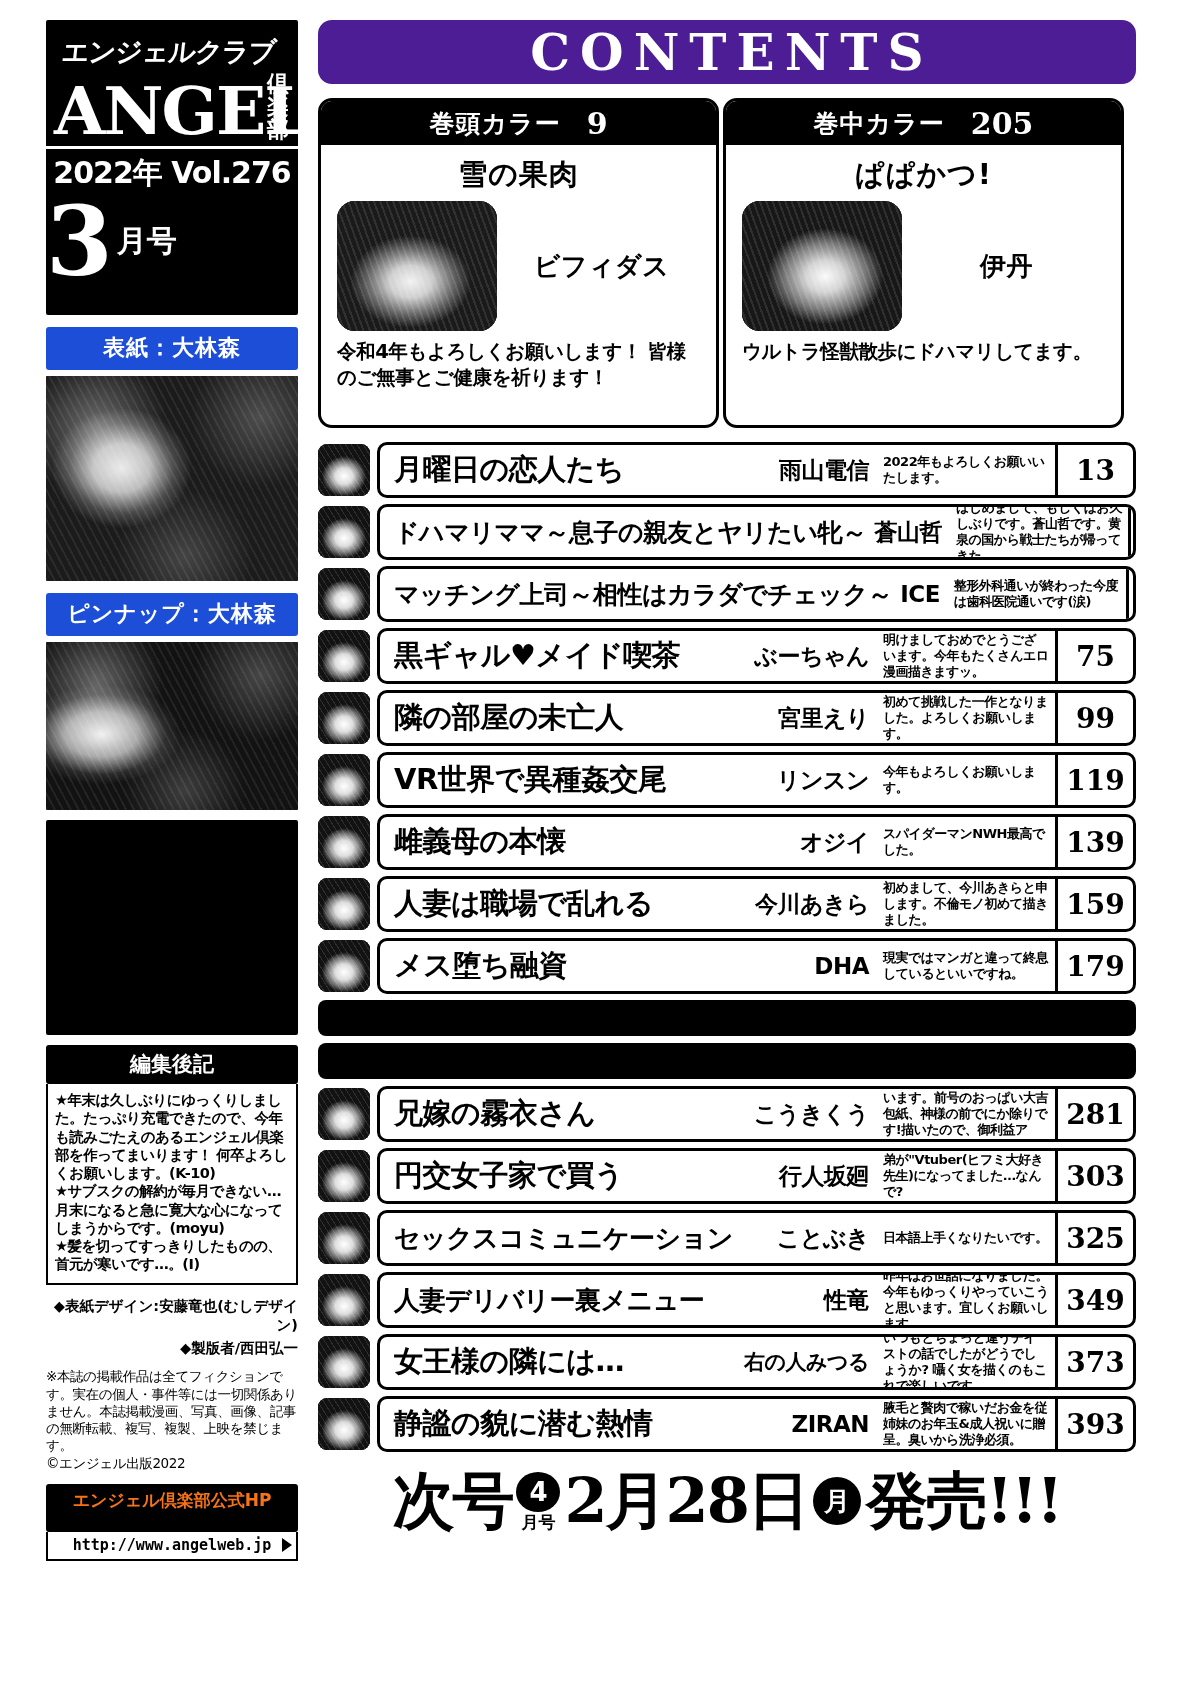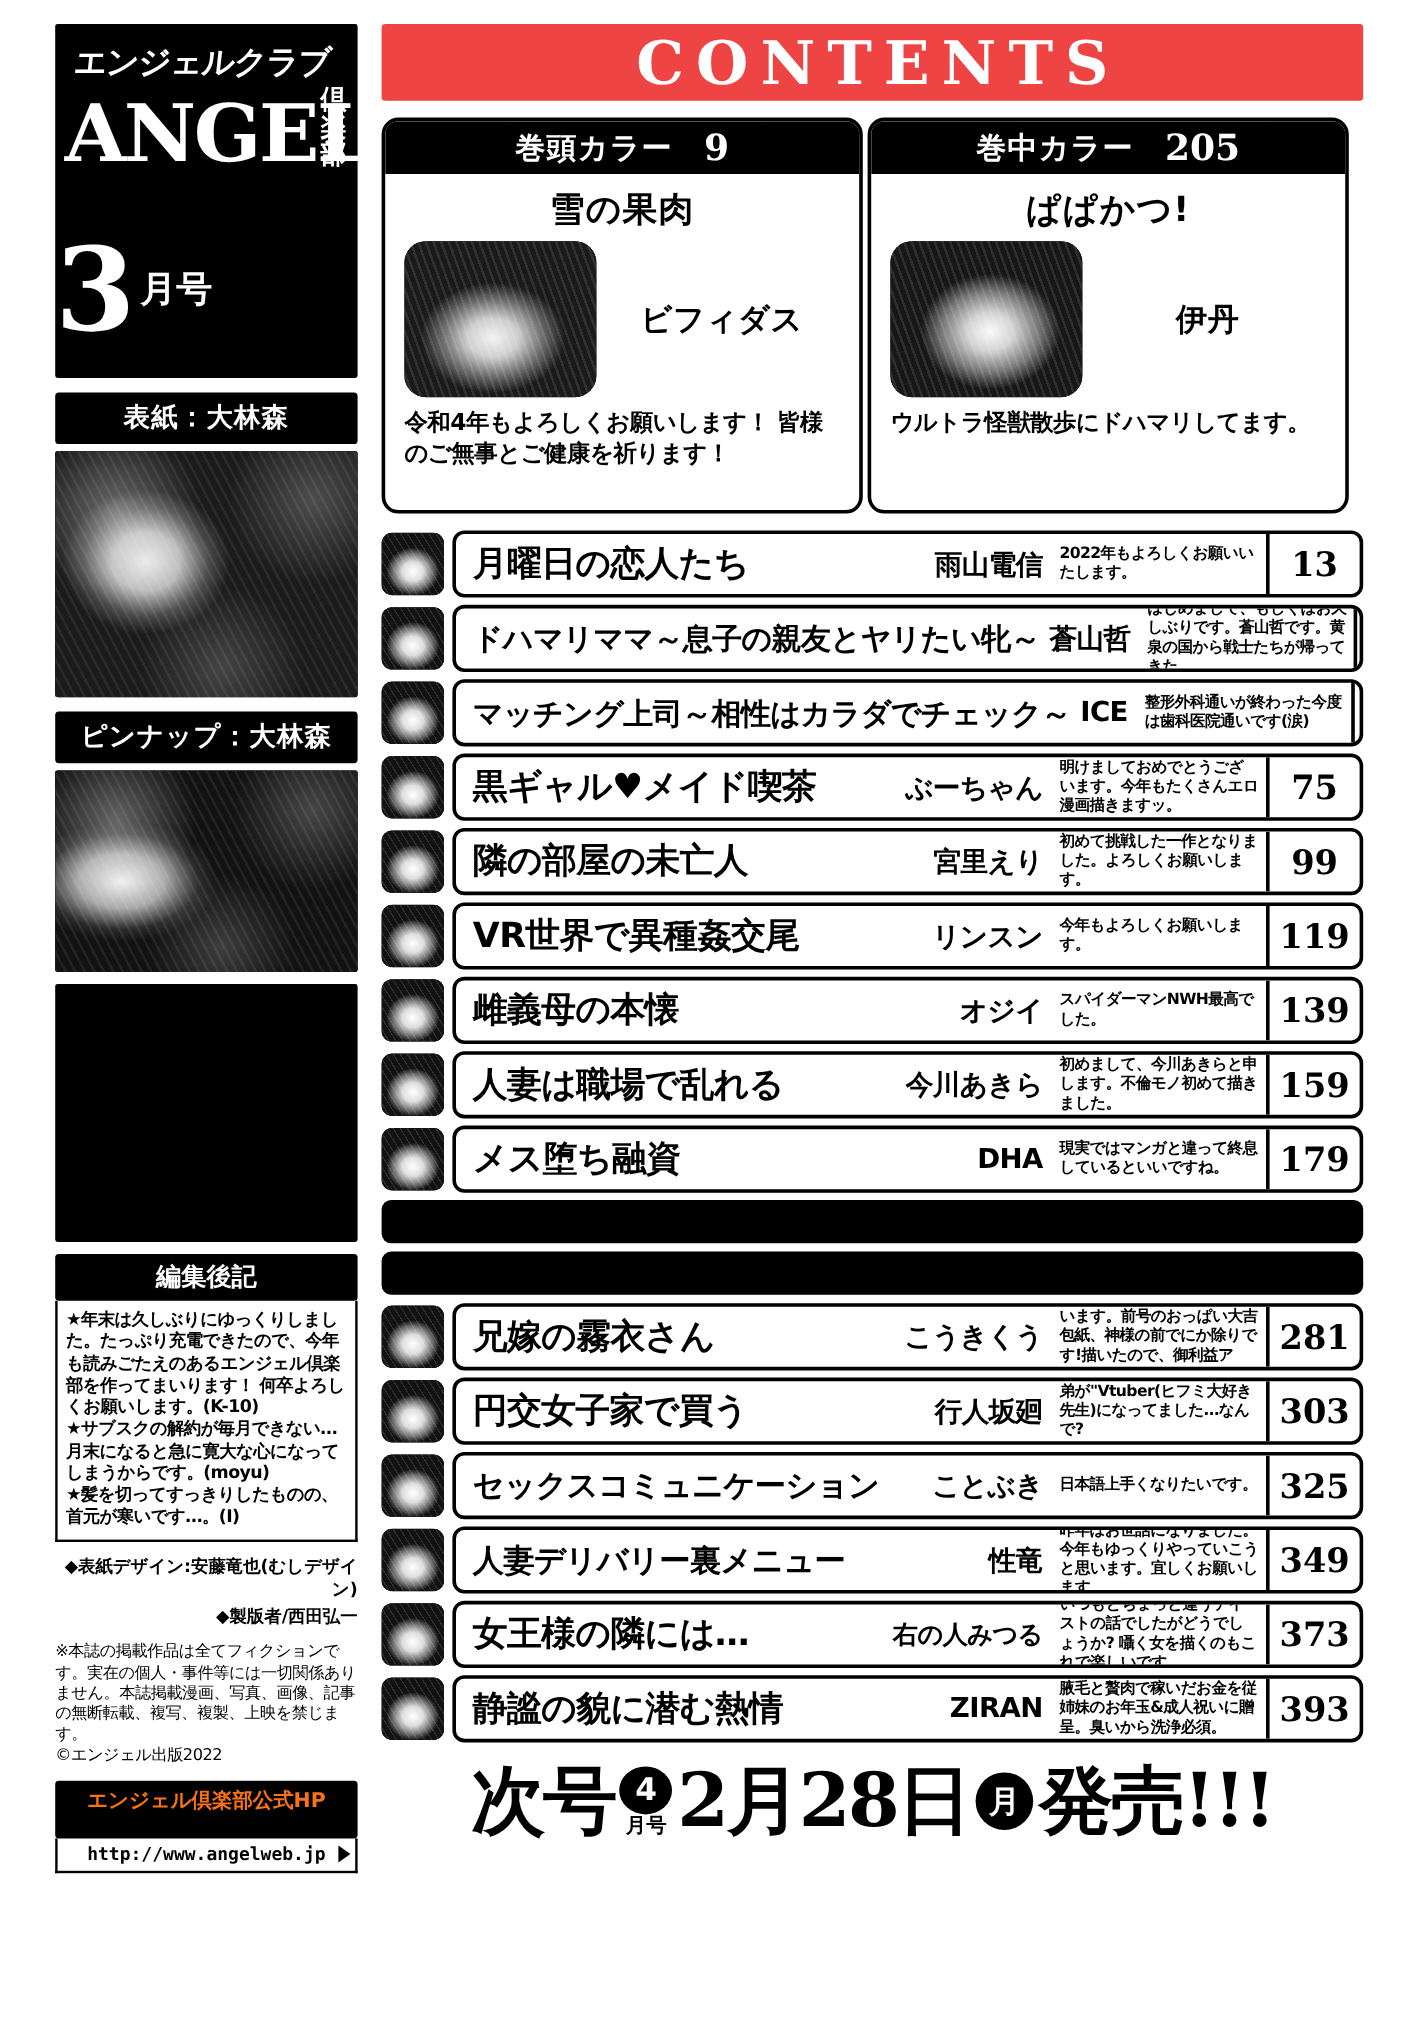--- a/index.html
+++ b/index.html
@@ -48,21 +48,21 @@
   .logo-month .num {
     font-size:96px; font-weight:bold; line-height:0.95;
     font-family:"DejaVu Serif", serif;
     vertical-align:middle;
   }
   .logo-month .suf {
     font-size:30px; font-weight:bold; vertical-align:middle; margin-left:4px;
   }
 
   .blk-title {
-    background:#000000; color:#fff; text-align:center;
+    background:#1d4ed8; color:#fff; text-align:center;
     font-size:22px; font-weight:bold; padding:6px 0 7px;
     margin-top:12px; border-radius:3px; letter-spacing:1px;
   }
   .art-box {
     width:252px; height:205px; margin-top:6px;
     background:#1b1b1b;
     position:relative; overflow:hidden; border-radius:2px;
   }
   .art-box.small { height:168px; }
   .art-box .g1 {
@@ -127,24 +127,24 @@
   .hp-url .arrow {
     position:absolute; right:4px; top:50%; transform:translateY(-50%);
     width:0;height:0;border-left:10px solid #000;
     border-top:7px solid transparent;border-bottom:7px solid transparent;
   }
 
   
   .main { position:absolute; left:318px; top:20px; width:818px; }
 
   .contents-head {
-    background:#ef4444; color:#fff; width:818px; height:64px;
+    background:#4c1d95; color:#fff; width:818px; height:64px;
     display:flex; align-items:center; justify-content:center;
     font-family:"DejaVu Serif", serif; font-weight:bold;
-    font-size:50px; letter-spacing:10px; border-radius:3px;
+    font-size:50px; letter-spacing:10px; border-radius:14px;
     text-indent:10px;
   }
 
   .color-row { display:flex; gap:4px; margin-top:14px; }
   .color-box {
     border:3px solid #000; border-radius:14px; width:401px; height:330px;
     position:relative; overflow:hidden; background:#fff;
   }
   .color-hd {
     background:#000; color:#fff; height:44px; margin:-0px; display:flex;
@@ -258,20 +258,21 @@
 <body>
 
 <div class="page">
 
   <div class="leftcol">
 
     <div class="logo-block">
       <div class="logo-kana">エンジェルクラブ</div>
       <div class="logo-angel">ANGEL</div>
       <div class="logo-club">倶楽部</div>
+      <div class="logo-year">2022年 Vol.276</div>
       <div class="logo-month">
         <span class="num">3</span><span class="suf">月号</span>
       </div>
     </div>
 
     <div class="blk-title">表紙：大林森</div>
     <div class="art-box">
       <div class="g1"></div>
         <div class="g2"></div>
         <div class="g3"></div>

